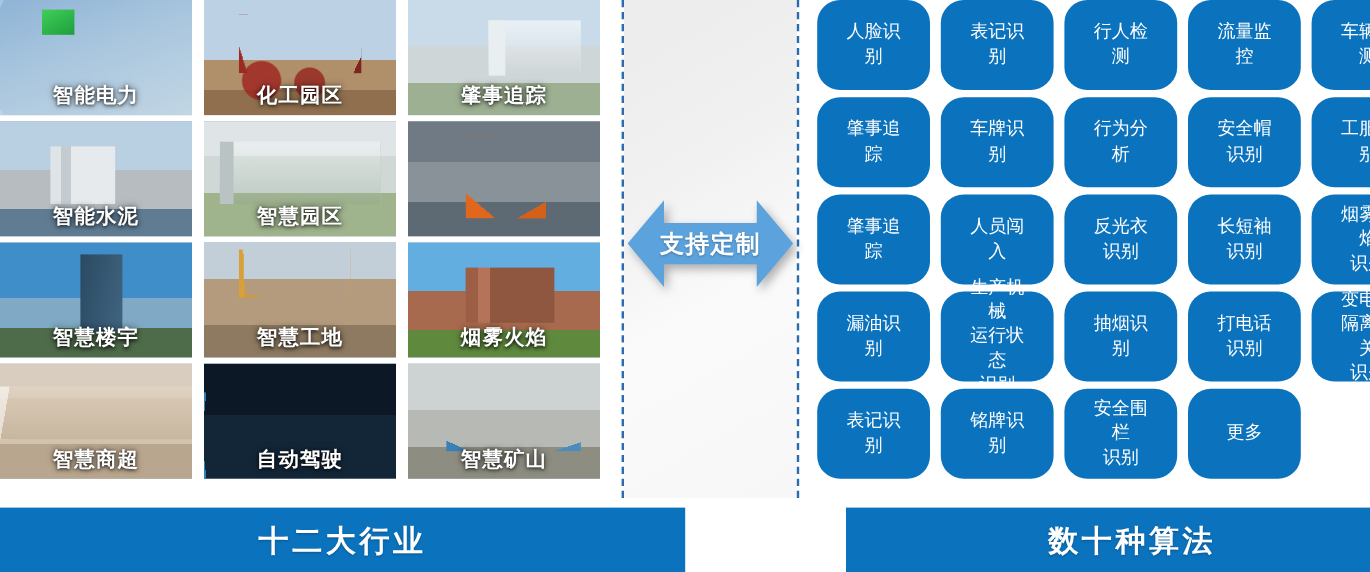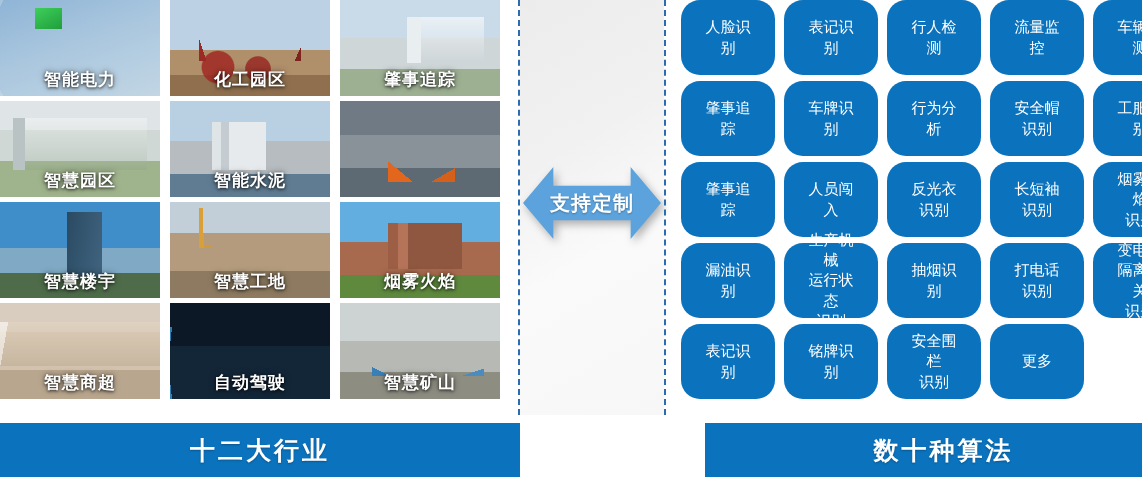--- a/index.html
+++ b/index.html
@@ -267,21 +267,21 @@
     background: #0B72BD;
     color: #ffffff;
     display: flex;
     align-items: center;
     justify-content: center;
     font-size: 25px;
     font-weight: bold;
     letter-spacing: 3px;
     text-shadow: 0 1px 2px rgba(0,0,0,.25);
   }
-  .banner-left  { left: 0px;   width: 520px; }
+  .banner-left  { left: 0px;   width: 571px; }
   .banner-right { left: 665px; width: 477px; margin-left: 40px; }
 </style>
 </head>
 <body>
 
 <div id="root">
 
   <div class="industry-panel">
     <div class="industry-grid">
 
@@ -294,27 +294,27 @@
         <div class="photo ph-chem"></div>
         <div class="label">化工园区</div>
       </div>
 
       <div class="tile">
         <div class="photo ph-oil"></div>
         <div class="label">肇事追踪</div>
       </div>
 
       <div class="tile">
+        <div class="photo ph-cement"></div>
+        <div class="label">智能水泥</div>
+      </div>
+
+      <div class="tile">
         <div class="photo ph-park"></div>
         <div class="label">智慧园区</div>
-      </div>
-
-      <div class="tile">
-        <div class="photo ph-cement"></div>
-        <div class="label">智能水泥</div>
       </div>
 
       <div class="tile">
         <div class="photo ph-manu"></div>
       </div>
 
       <div class="tile">
         <div class="photo ph-building"></div>
         <div class="label">智慧楼宇</div>
       </div>

